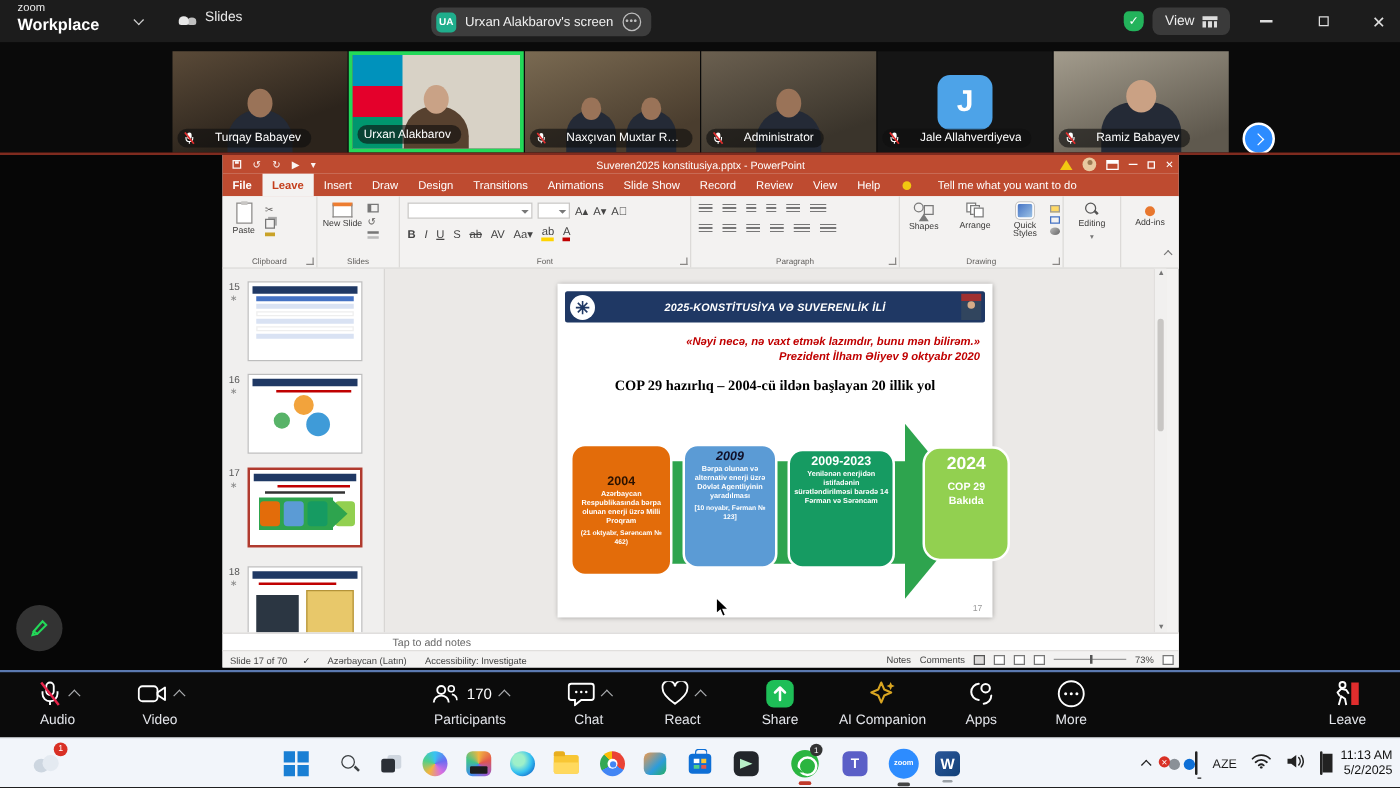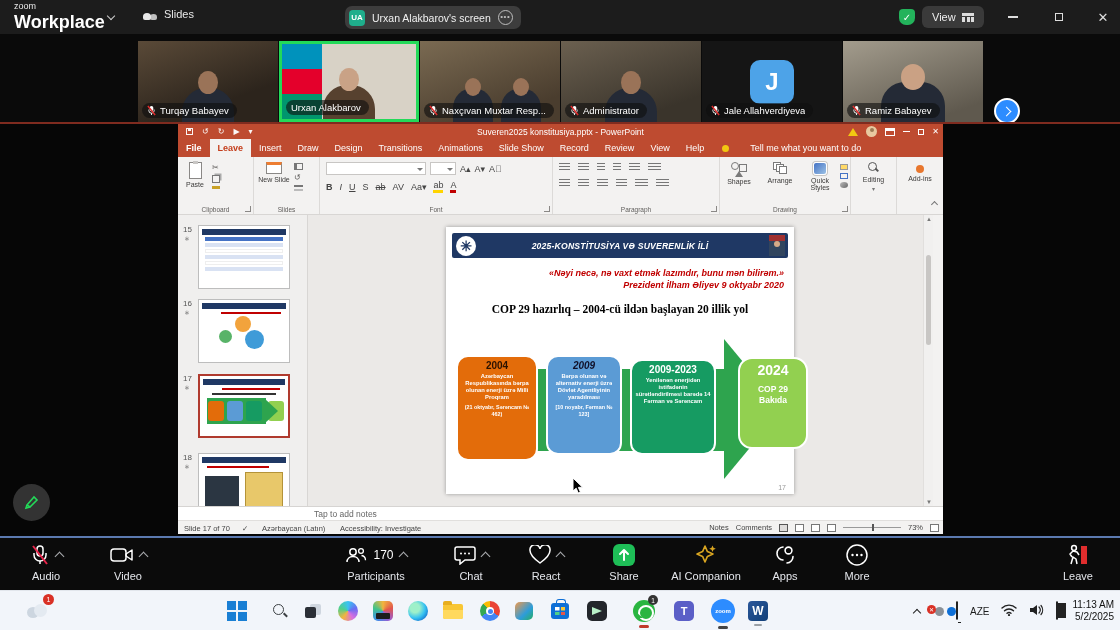--- a/index.html
+++ b/index.html
@@ -3,21 +3,21 @@
 <meta charset="utf-8">
 <style>
   html,body{margin:0;padding:0;background:#000;}
   *{box-sizing:border-box;font-family:"Liberation Sans",sans-serif;}
   #stage{position:relative;width:1120px;height:630px;background:#000;overflow:hidden;}
 
   
   .ztitle{position:absolute;left:0;top:0;width:1120px;height:34px;background:#1c1c1c;color:#fff;}
   .brand{position:absolute;left:14px;top:2px;line-height:1;}
   .brand .b1{font-size:9px;opacity:.9;display:block;}
-  .brand .b2{font-size:18px;font-weight:bold;display:block;margin-top:2px;}
+  .brand .b2{font-size:13px;font-weight:bold;display:block;margin-top:2px;}
   .chev{display:inline-block;width:6px;height:6px;border-left:1.6px solid #cfcfcf;border-bottom:1.6px solid #cfcfcf;transform:rotate(-45deg);}
   .chev-up{transform:rotate(135deg);}
   .chev-right{transform:rotate(-135deg);}
   .wk-chev{position:absolute;left:108px;top:13px;}
   .meeting-tab{position:absolute;left:142px;top:8px;display:flex;align-items:center;gap:7px;font-size:11px;color:#e8e8e8;}
   .ppl-ico{width:15px;height:12px;position:relative;}
   .ppl-ico::before,.ppl-ico::after{content:"";position:absolute;background:#e8e8e8;border-radius:50% 50% 2px 2px;}
   .ppl-ico::before{left:1px;bottom:0;width:8px;height:7px;}
   .ppl-ico::after{right:0;bottom:0;width:7px;height:6px;opacity:.8;}
   .share-pill{position:absolute;left:345px;top:6px;height:23px;background:#3d3d3d;border-radius:7px;display:flex;align-items:center;padding:0 8px 0 4px;gap:7px;}
@@ -42,21 +42,21 @@
   .t1{background:linear-gradient(160deg,#5a4a38,#2c241c 70%);}
   .t2{background:linear-gradient(90deg,#d8d2c6 0 100%);border:3px solid #23D959;}
   .t2 .flag{position:absolute;left:0;top:0;width:40px;height:100%;background:linear-gradient(to bottom,#0092BC 0 33%,#E4002B 33% 66%,#00966E 66%);}
   .t2 .sil{background:#57412f;}
   .t2 .head{background:#c9a286;}
   .t3{background:linear-gradient(160deg,#7a6keting 0,#7a6a52 0,#4a3d2e 80%);background:linear-gradient(160deg,#7a6a52,#4a3d2e 80%);}
   .t4{background:linear-gradient(160deg,#6b6050,#3a342b 80%);}
   .t5{background:#151515;}
   .t5 .avatar{position:absolute;left:50%;top:50%;transform:translate(-50%,-50%);width:44px;height:44px;border-radius:10px;background:#4DA3E8;color:#fff;font-size:24px;font-weight:bold;display:flex;align-items:center;justify-content:center;}
   .t6{background:linear-gradient(160deg,#a39c8d,#5f594e 85%);}
-  .nametag{position:absolute;left:4px;bottom:4px;background:rgba(15,15,15,.62);border-radius:8px;padding:2px 8px 2px 5px;display:flex;align-items:center;gap:4px;max-width:130px;}
+  .nametag{position:absolute;left:4px;bottom:4px;background:rgba(15,15,15,.62);border-radius:8px;padding:2px 8px 2px 5px;display:flex;align-items:center;gap:16px;max-width:130px;}
   .nametag .nm{color:#fff;font-size:9.5px;white-space:nowrap;overflow:hidden;text-overflow:ellipsis;}
   .next-btn{position:absolute;left:994px;top:64px;width:26px;height:26px;border-radius:50%;background:#2D8CFF;border:2px solid #fff;display:flex;align-items:center;justify-content:center;}
   .next-btn .chev{border-color:#fff;width:7px;height:7px;}
 
   .redline{position:absolute;left:0;top:122px;width:1120px;height:2px;background:#7f2b1f;}
   .blueline{position:absolute;left:0;top:536px;width:1120px;height:2px;background:#5B79B0;}
   .sharedbg{position:absolute;left:0;top:124px;width:1120px;height:412px;background:#060606;}
 
   
   .ppt{position:absolute;left:178px;top:124px;width:765px;height:410px;background:#F3F2F1;font-family:"Liberation Sans",sans-serif;}
@@ -145,21 +145,21 @@
   .quote{position:absolute;right:10px;top:40px;width:280px;text-align:right;color:#C00000;font-family:"Liberation Serif",serif;font-weight:bold;font-style:italic;font-size:9px;line-height:12px;}
   .stitle{position:absolute;left:0;right:0;top:76px;text-align:center;color:#000;font-family:"Liberation Serif",serif;font-weight:bold;font-size:11.5px;}
   .tl{position:absolute;left:10px;top:112px;width:328px;height:140px;}
   .tl .body{position:absolute;left:2px;top:30px;width:276px;height:82px;background:#2EA44E;}
   .tl .headarr{position:absolute;left:268px;top:0;width:0;height:0;border-top:70px solid transparent;border-bottom:70px solid transparent;border-left:58px solid #2EA44E;}
   .tbox{position:absolute;border:2px solid #fff;border-radius:12px;color:#fff;text-align:center;padding:3px 3px;}
   .tbox .yr{font-weight:bold;font-size:10px;}
   .tbox .bd{font-size:5.8px;line-height:7px;font-weight:bold;margin-top:2px;}
   .tbox .nt{font-size:5.4px;line-height:6.5px;font-weight:bold;margin-top:3px;}
   .tb1{left:0;top:16px;width:82px;height:106px;}
-  .tb1 .yr{color:#2b1200;}
+  .tb1 .yr{color:#2b1200;margin-top:20px;}
   .tb2{left:90px;top:16px;width:76px;height:100px;}
   .tb2 .yr{color:#101028;font-style:italic;}
   .tb3{left:174px;top:20px;width:86px;height:96px;}
   .tb4{left:282px;top:18px;width:70px;height:92px;border-radius:14px;}
   .tb4 .yr{font-size:14px;}
   .tb4 .bd{font-size:8.5px;line-height:11px;margin-top:6px;}
   .pagenum{position:absolute;right:8px;bottom:3px;font-size:7px;color:#999;}
 
   .notesbar{position:absolute;left:0;top:382px;width:100%;height:14px;background:#fff;border-top:1px solid #D6D4D2;}
   .notesbar span{position:absolute;left:136px;top:2px;font-size:8.5px;color:#666;}

